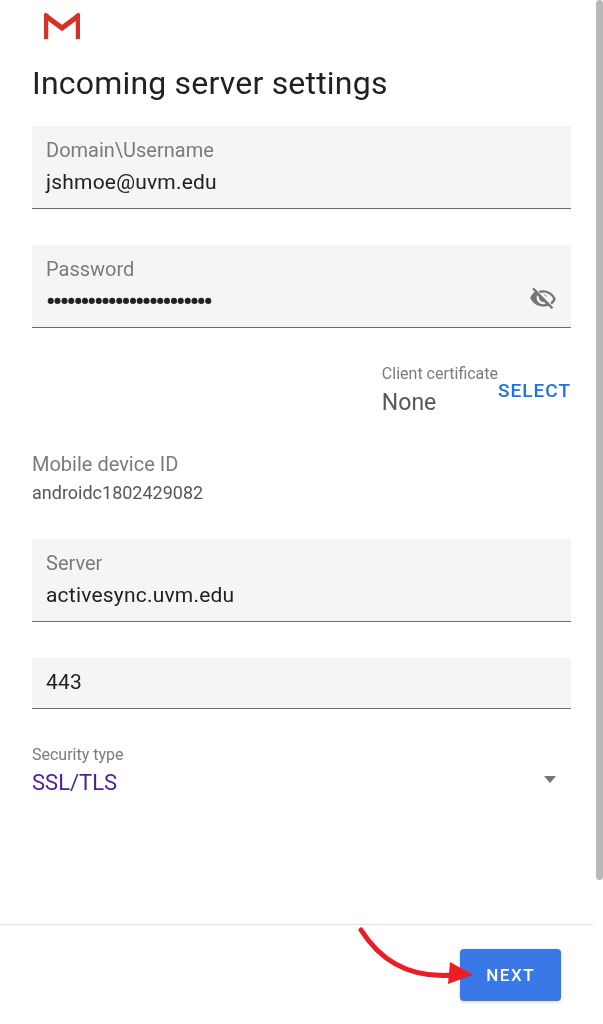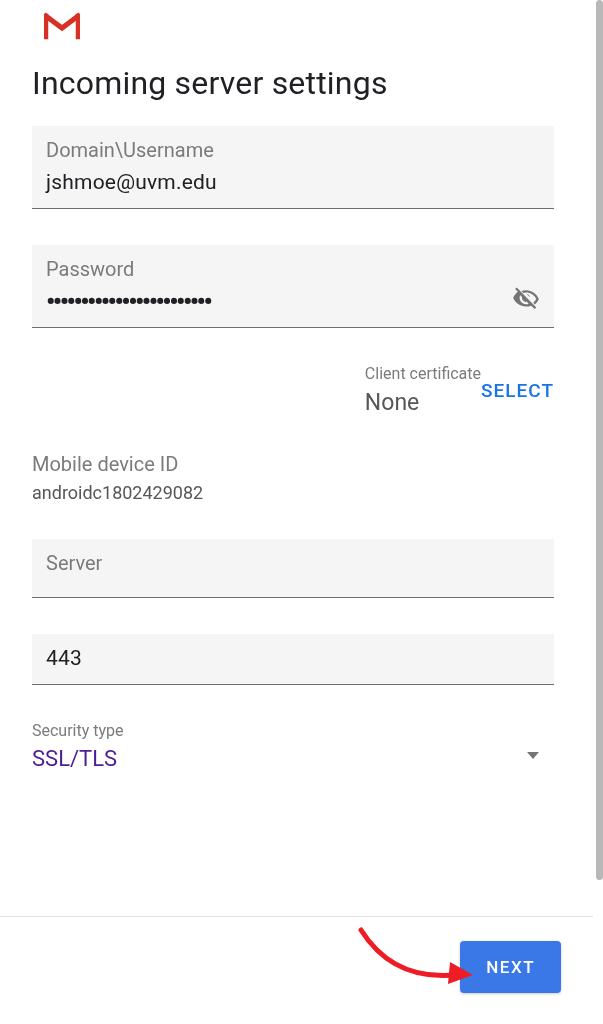--- a/index.html
+++ b/index.html
@@ -9,21 +9,21 @@
       font-family: 'Roboto', 'Helvetica Neue', Arial, sans-serif;
     }
     body {
       width: 603px;
       height: 1024px;
       background: #ffffff;
       position: relative;
       overflow: hidden;
     }
     .container {
-      padding: 12px 49px 0 32px;
+      padding: 12px 32px 0 32px;
       height: 929px;
       overflow-y: auto;
     }
     .logo-row {
       margin-bottom: 20px;
       padding-left: 12px;
     }
     .gmail-logo {
       display: inline-block;
     }
@@ -117,21 +117,21 @@
     }
     .dropdown-arrow {
       position: absolute;
       right: 14px;
       bottom: 6px;
     }
     .footer-bar {
       position: absolute;
       left: 0;
       right: 10px;
-      bottom: 8px;
+      bottom: 0;
       height: 100px;
       border-top: 1px solid #e0e0e0;
       display: flex;
       justify-content: flex-end;
       align-items: center;
       padding: 0 32px;
       background: #ffffff;
     }
     .next-button {
       background: #3b78e7;
@@ -201,20 +201,21 @@
     <span class="select-link">SELECT</span>
   </div>
 
   <div class="info-block">
     <div class="info-label">Mobile device ID</div>
     <div class="info-value">androidc1802429082</div>
   </div>
 
   <div class="field-block">
     <div class="field-label">Server</div>
+    <div class="field-value">activesync.uvm.edu</div>
   </div>
 
   <div class="field-block">
     <div class="field-value">443</div>
   </div>
 
   <div class="dropdown-block">
     <div class="info-label">Security type</div>
     <div class="info-value">SSL/TLS</div>
     <span class="dropdown-arrow">

